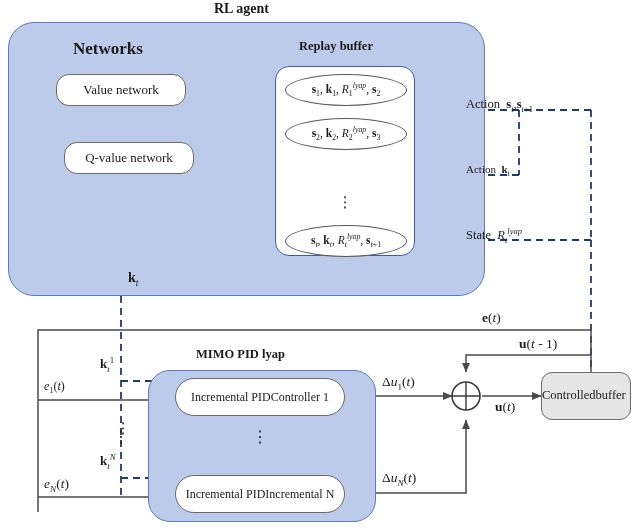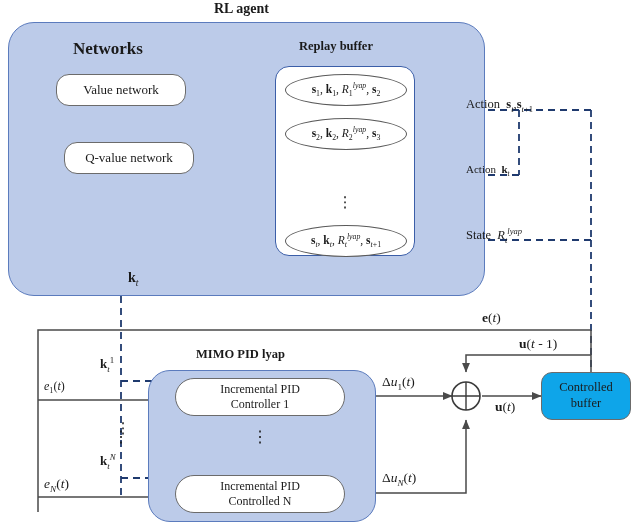--- a/index.html
+++ b/index.html
@@ -16,26 +16,26 @@
   .mimo-box{position:absolute;border:1.2px solid #5b7bbd;background:#bccbe9;
             border-radius:22px;box-sizing:border-box;}
   .buffer-box{position:absolute;border:1.3px solid #3b5ea8;background:#ffffff;
               border-radius:14px;box-sizing:border-box;}
   .nodebox{position:absolute;background:#ffffff;border:1.3px solid #6b6b6b;
            border-radius:13px;box-sizing:border-box;
            display:flex;align-items:center;justify-content:center;
            text-align:center;}
   .ctrlbox{position:absolute;background:#ffffff;border:1.3px solid #6b6b6b;
            border-radius:22px;box-sizing:border-box;
-           display:flex;flex-direction:column;align-items:center;
+           display:flex;flex-direction:row;align-items:center;
            justify-content:center;text-align:center;line-height:1.25;}
-  .plantbox{position:absolute;background:#0ea5e9;border:1.3px solid #6b6b6b;
+  .plantbox{position:absolute;background:#e5e5e5;border:1.3px solid #6b6b6b;
             border-radius:11px;box-sizing:border-box;
-            display:flex;flex-direction:column;align-items:center;
-            justify-content:center;text-align:center;line-height:1.25;}
+            display:flex;align-items:center;
+            text-align:center;line-height:1.25;}
   .ell{position:absolute;border:1.1px solid #5a5a5a;border-radius:50%;
        background:#ffffff;display:flex;align-items:center;justify-content:center;}
   .ell span{font-size:11.5px;}
   .vdots{position:absolute;text-align:center;font-size:15px;letter-spacing:0;
          line-height:0.62;}
   sub,sup{font-size:.68em;}
   i{font-style:italic;}
   .bm{font-weight:bold;font-style:normal;}
 </style>
 </head>
@@ -182,21 +182,21 @@
 
   <div class="ctrlbox" style="left:175px;top:378px;width:170px;height:38px;
        font-size:12px;">
     <span>Incremental PID</span>
     <span>Controller 1</span>
   </div>
 
   <div class="ctrlbox" style="left:175px;top:475px;width:170px;height:38px;
        font-size:12px;">
     <span>Incremental PID</span>
-    <span>Controlled N</span>
+    <span>Incremental N</span>
   </div>
 
   <div class="vdots" style="left:215px;top:432px;width:90px;font-size:16px;">⋮</div>
 
   <div class="vdots" style="left:96px;top:432px;width:50px;font-size:16px;">⋮</div>
 
   <div class="vdots" style="left:98px;top:424px;width:50px;font-size:15px;">⋮</div>
 
   <div class="lbl" style="left:100px;top:356px;font-size:13px;">
     <span class="bm">k</span><sub><i>t</i></sub><sup>1</sup>

